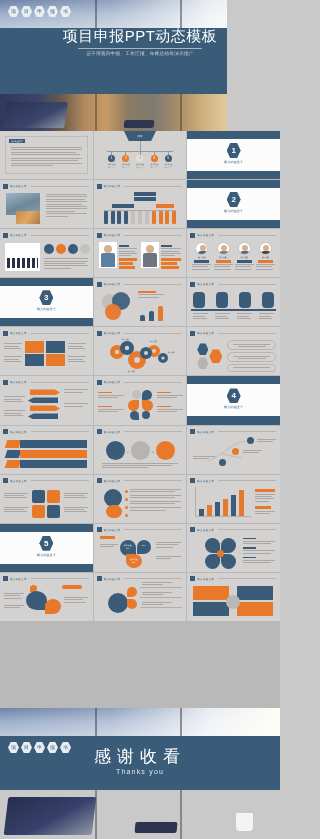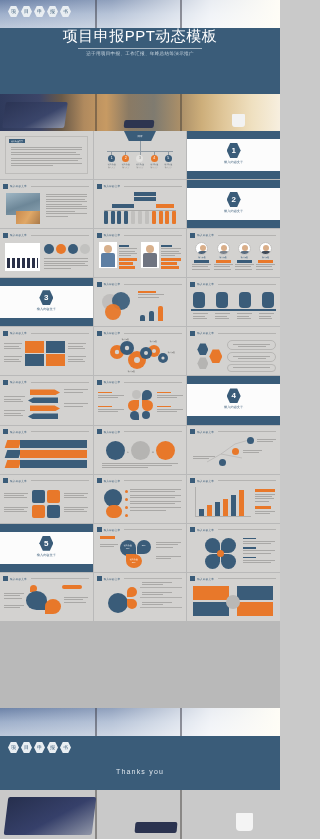--- a/index.html
+++ b/index.html
@@ -5,21 +5,21 @@
   * { box-sizing: border-box; margin:0; padding:0; }
   html,body { width:280px; height:839px; }
   body {
     font-family: "Liberation Sans", "DejaVu Sans", sans-serif;
     background:#c9c9c9;
     overflow:hidden;
   }
   .page { position:relative; width:280px; height:839px; }
 
   
-  .cover { position:relative; width:280px; height:131px; overflow:hidden; }
+  .cover { position:relative; width:227px; height:131px; overflow:hidden; }
   .cover-photo-top {
     position:absolute; top:0; left:0; width:280px; height:31px;
     background:
       linear-gradient(to right, rgba(255,255,255,.0) 0%, rgba(255,255,255,.25) 40%, rgba(255,255,255,.85) 75%, #fffdf6 100%),
       linear-gradient(to bottom, #6d83a8 0%, #9fb0cb 45%, #c3cede 100%);
   }
   .cover-photo-top:before, .cover-photo-top:after {
     content:""; position:absolute; top:0; bottom:0; width:2px; background:rgba(70,70,80,.55);
   }
   .cover-photo-top:before { left:95px; }
@@ -886,20 +886,21 @@
   <div class="footer">
     <div class="footer-photo-top"></div>
     <div class="footer-band"></div>
     <div class="badge-row" style="top:34px;">
       <div class="hex-badge">项</div>
       <div class="hex-badge">目</div>
       <div class="hex-badge">申</div>
       <div class="hex-badge">报</div>
       <div class="hex-badge">书</div>
     </div>
+    <div class="footer-title">感谢收看</div>
     <div class="footer-sub">Thanks you</div>
     <div class="footer-photo-bot">
       <div class="blind" style="left:95px"></div>
       <div class="blind" style="left:180px"></div>
       <div class="laptop"></div>
       <div class="book"></div>
       <div class="mug"></div>
     </div>
   </div>
 

